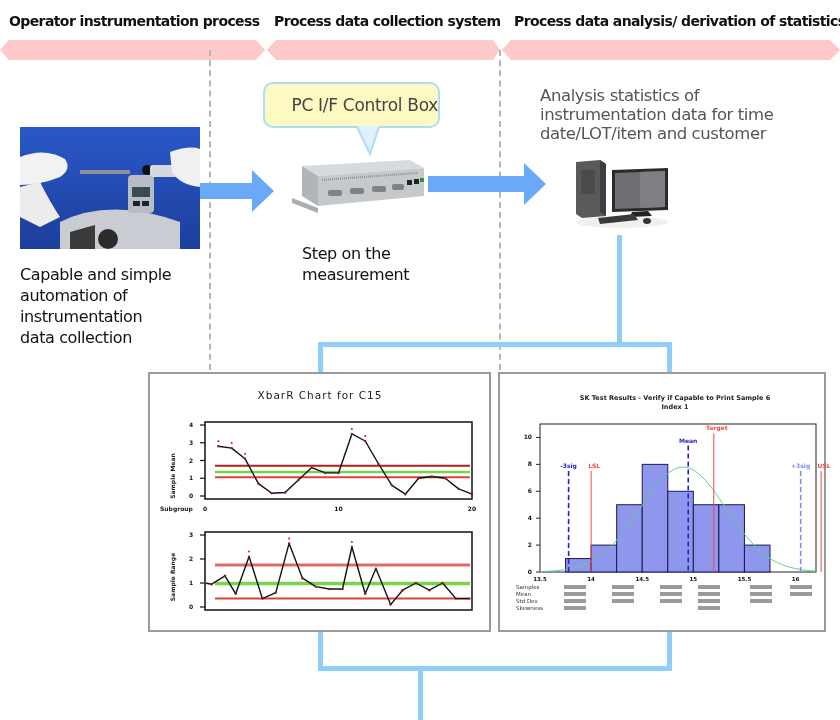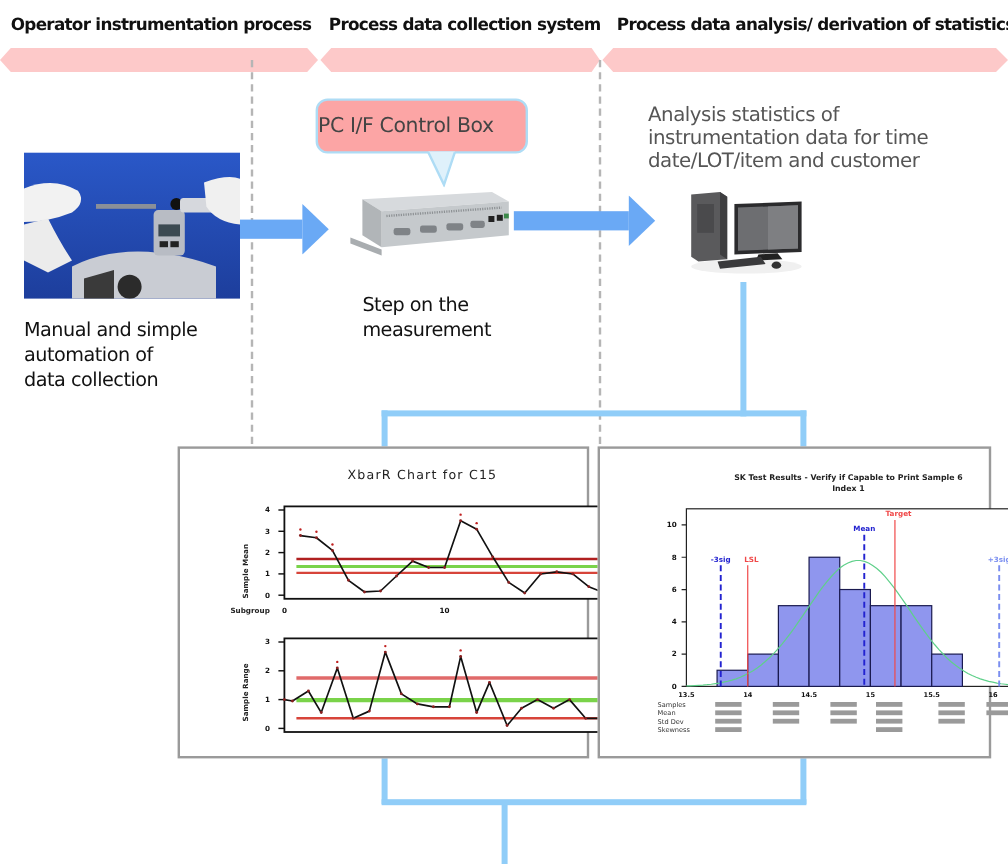--- a/index.html
+++ b/index.html
@@ -4,23 +4,23 @@
 <style>
   html, body { margin:0; padding:0; background:#ffffff; }
   body { width:840px; height:720px; position:relative; overflow:hidden;
          font-family:"DejaVu Sans", "Liberation Sans", sans-serif; color:#111; }
   .abs { position:absolute; }
   .stage-title { position:absolute; top:13px; font-size:14px; font-weight:bold; letter-spacing:-0.6px; white-space:nowrap; color:#111; }
   .dash-v { position:absolute; width:0; border-left:2px dashed #b5b5b5; }
   .caption { position:absolute; font-size:16px; line-height:21px; letter-spacing:-0.4px; color:#111; }
   .caption.grey { color:#555; font-size:16.5px; line-height:19px; }
   .callout { position:absolute; left:263px; top:82px; width:177px; height:46px;
-             background:#fca5a5; border:2px solid #aedcf5; border-radius:10px; box-sizing:border-box;
-             font-size:17px; color:#444; text-align:left; line-height:42px; letter-spacing:-0.3px; }
-  .panel { position:absolute; background:#fff; border:2px solid #9a9a9a; box-sizing:border-box;padding-left:32px; }
+             background:#fef9c3; border:2px solid #aedcf5; border-radius:10px; box-sizing:border-box;
+             font-size:17px; color:#444; text-align:right; line-height:42px; letter-spacing:-0.3px; }
+  .panel { position:absolute; background:#fff; border:2px solid #9a9a9a; box-sizing:border-box; }
   .connector { position:absolute; background:#90cdf8; }
   svg text { font-family:"DejaVu Sans", "Liberation Sans", sans-serif; }
 </style>
 </head>
 <body>
 
 <div class="stage-title" style="left:9px;">Operator instrumentation process</div>
 <div class="stage-title" style="left:274px;">Process data collection system</div>
 <div class="stage-title" style="left:514px;">Process data analysis/ derivation of statistics</div>
 
@@ -52,22 +52,23 @@
     <rect x="122" y="74" width="7" height="5" fill="#222"></rect>
   <circle cx="127" cy="43" r="5" fill="#111"></circle>
   <rect x="60" y="43" width="50" height="4" fill="#8a8f98"></rect>
   <rect x="130" y="38" width="36" height="12" rx="3" fill="#d6d8dd"></rect>
 
   <path d="M0,30 Q25,20 45,32 Q52,42 40,50 Q20,58 0,58Z" fill="#f2f2f2"></path>
   <path d="M20,55 Q30,75 40,90 L20,100 L0,90 L0,60Z" fill="#ececec"></path>
   <path d="M150,25 Q170,18 180,22 L180,60 Q160,58 152,45Z" fill="#f0f0f0"></path>
 </svg>
 <div class="caption" style="left:20px;top:264px;">
-  <div>Manual and simple</div>
+  <div>Capable and simple</div>
   <div>automation of</div>
+  <div>instrumentation</div>
   <div>data collection</div>
 </div>
 
 <svg class="abs" style="left:200px;top:170px;" width="76" height="42">
   <rect x="0" y="13" width="52" height="16" fill="#6aa9f5"></rect>
   <polygon points="52,0 74,21 52,42" fill="#6aa9f5"></polygon>
 </svg>
 
 <div class="callout">
   <span>PC I/F  Control Box</span>

